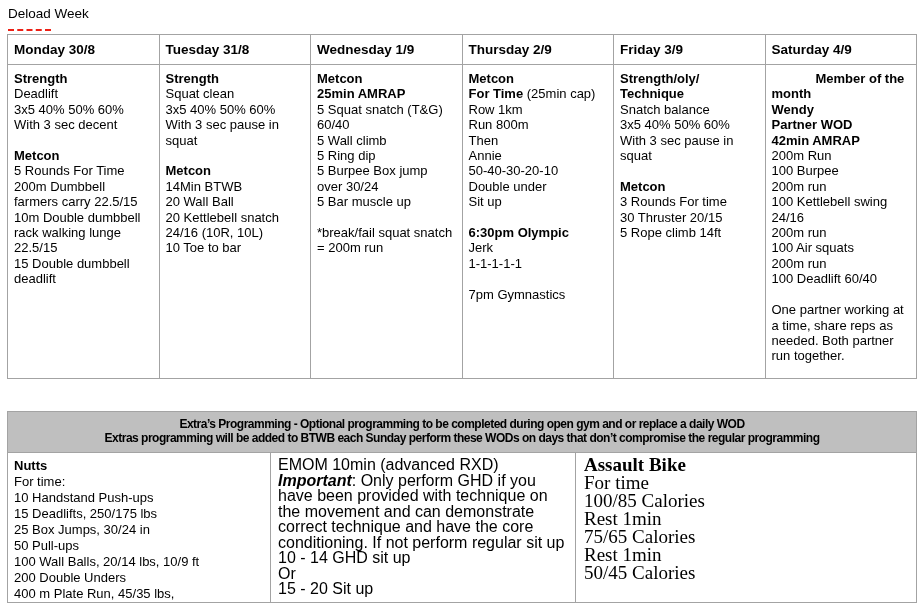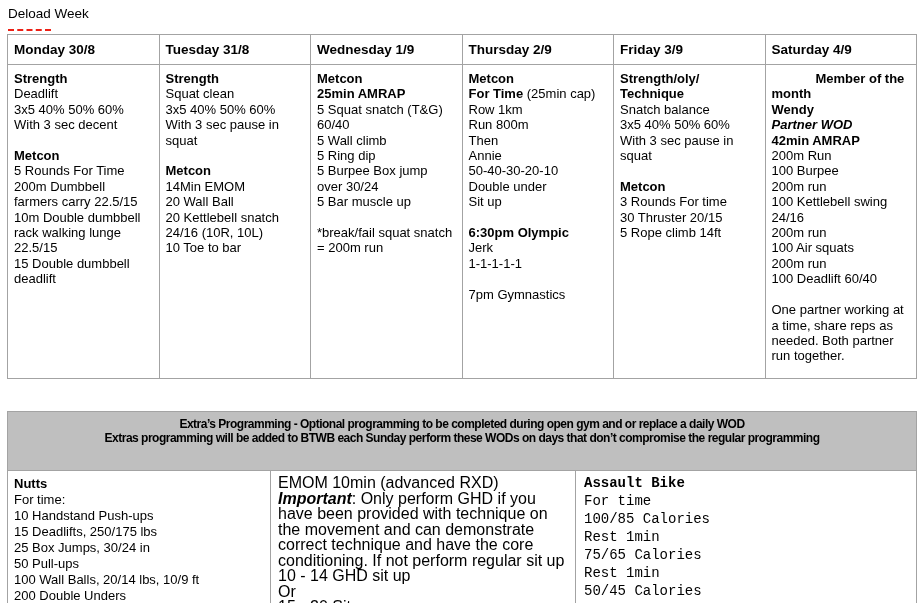--- a/index.html
+++ b/index.html
@@ -24,25 +24,25 @@
     padding:0 6px;height:30px;vertical-align:middle;white-space:nowrap;overflow:hidden;
   }
   .schedule td{
     vertical-align:top;padding:6px 6px 0 6px;
     font-size:13px;line-height:15.4px;height:314px;
   }
   table.extras{margin:32px 0 0 7px;width:909px;}
   .extras td{border:1px solid var(--border);vertical-align:top;}
   .extras .banner{
     background:var(--banner_bg);text-align:center;font-weight:bold;
-    font-size:12px;line-height:14px;padding:5px 4px 25px 4px;letter-spacing:-0.5px;
+    font-size:12px;line-height:14px;padding:5px 4px 7px 4px;letter-spacing:-0.5px;
   }
   .extras .c1{font-size:13px;line-height:16px;padding:5px 6px 0 6px;height:149px;}
   .extras .c2{font-size:16px;line-height:15.5px;padding:4px 7px 0 7px;}
-  .extras .c3{font-family:Liberation Mono, monospace;font-size:14px;line-height:18px;padding:3px 8px 0 8px;}
+  .extras .c3{font-family:Liberation Serif, serif;font-size:19px;line-height:18px;padding:3px 8px 0 8px;}
   .line{white-space:normal;}
 </style>
 </head>
 <body>
 
 <div class="title">
   <span class="misspell">Deload</span><span> Week</span>
 </div>
 
 <table class="schedule">
@@ -78,21 +78,21 @@
           <div class="line"><span>10m Double dumbbell rack walking lunge 22.5/15</span></div>
           <div class="line"><span>15 Double dumbbell deadlift</span></div>
         </td>
       <td>
           <div class="line"><span style="font-weight: bold;">Strength</span></div>
           <div class="line"><span>Squat clean</span></div>
           <div class="line"><span>3x5 40% 50% 60%</span></div>
           <div class="line"><span>With 3 sec pause in squat</span></div>
           <div class="line">&nbsp;</div>
           <div class="line"><span style="font-weight: bold;">Metcon</span></div>
-          <div class="line"><span>14Min EMOM</span></div>
+          <div class="line"><span>14Min BTWB</span></div>
           <div class="line"><span>20 Wall Ball</span></div>
           <div class="line"><span>20 Kettlebell snatch 24/16 (10R, 10L)</span></div>
           <div class="line"><span>10 Toe to bar</span></div>
         </td>
       <td>
           <div class="line"><span style="font-weight: bold;">Metcon</span></div>
           <div class="line"><span style="font-weight: bold;">25min AMRAP</span></div>
           <div class="line"><span>5 Squat snatch (T&amp;G) 60/40</span></div>
           <div class="line"><span>5 Wall climb</span></div>
           <div class="line"><span>5 Ring dip</span></div>
@@ -126,21 +126,21 @@
           <div class="line"><span>With 3 sec pause in squat</span></div>
           <div class="line">&nbsp;</div>
           <div class="line"><span style="font-weight: bold;">Metcon</span></div>
           <div class="line"><span>3 Rounds For time</span></div>
           <div class="line"><span>30 Thruster 20/15</span></div>
           <div class="line"><span>5 Rope climb 14ft</span></div>
         </td>
       <td>
           <div class="line"><span style="font-weight: bold; padding-left: 44px;">Member of the month</span></div>
           <div class="line"><span style="font-weight: bold;">Wendy</span></div>
-          <div class="line"><span style="font-weight: bold; font-style: italic;">Partner WOD</span></div>
+          <div class="line"><span style="font-weight: bold;">Partner WOD</span></div>
           <div class="line"><span style="font-weight: bold;">42min AMRAP</span></div>
           <div class="line"><span>200m Run</span></div>
           <div class="line"><span>100 Burpee</span></div>
           <div class="line"><span>200m run</span></div>
           <div class="line"><span>100 Kettlebell swing 24/16</span></div>
           <div class="line"><span>200m run</span></div>
           <div class="line"><span>100 Air squats</span></div>
           <div class="line"><span>200m run</span></div>
           <div class="line"><span>100 Deadlift 60/40</span></div>
           <div class="line">&nbsp;</div>

